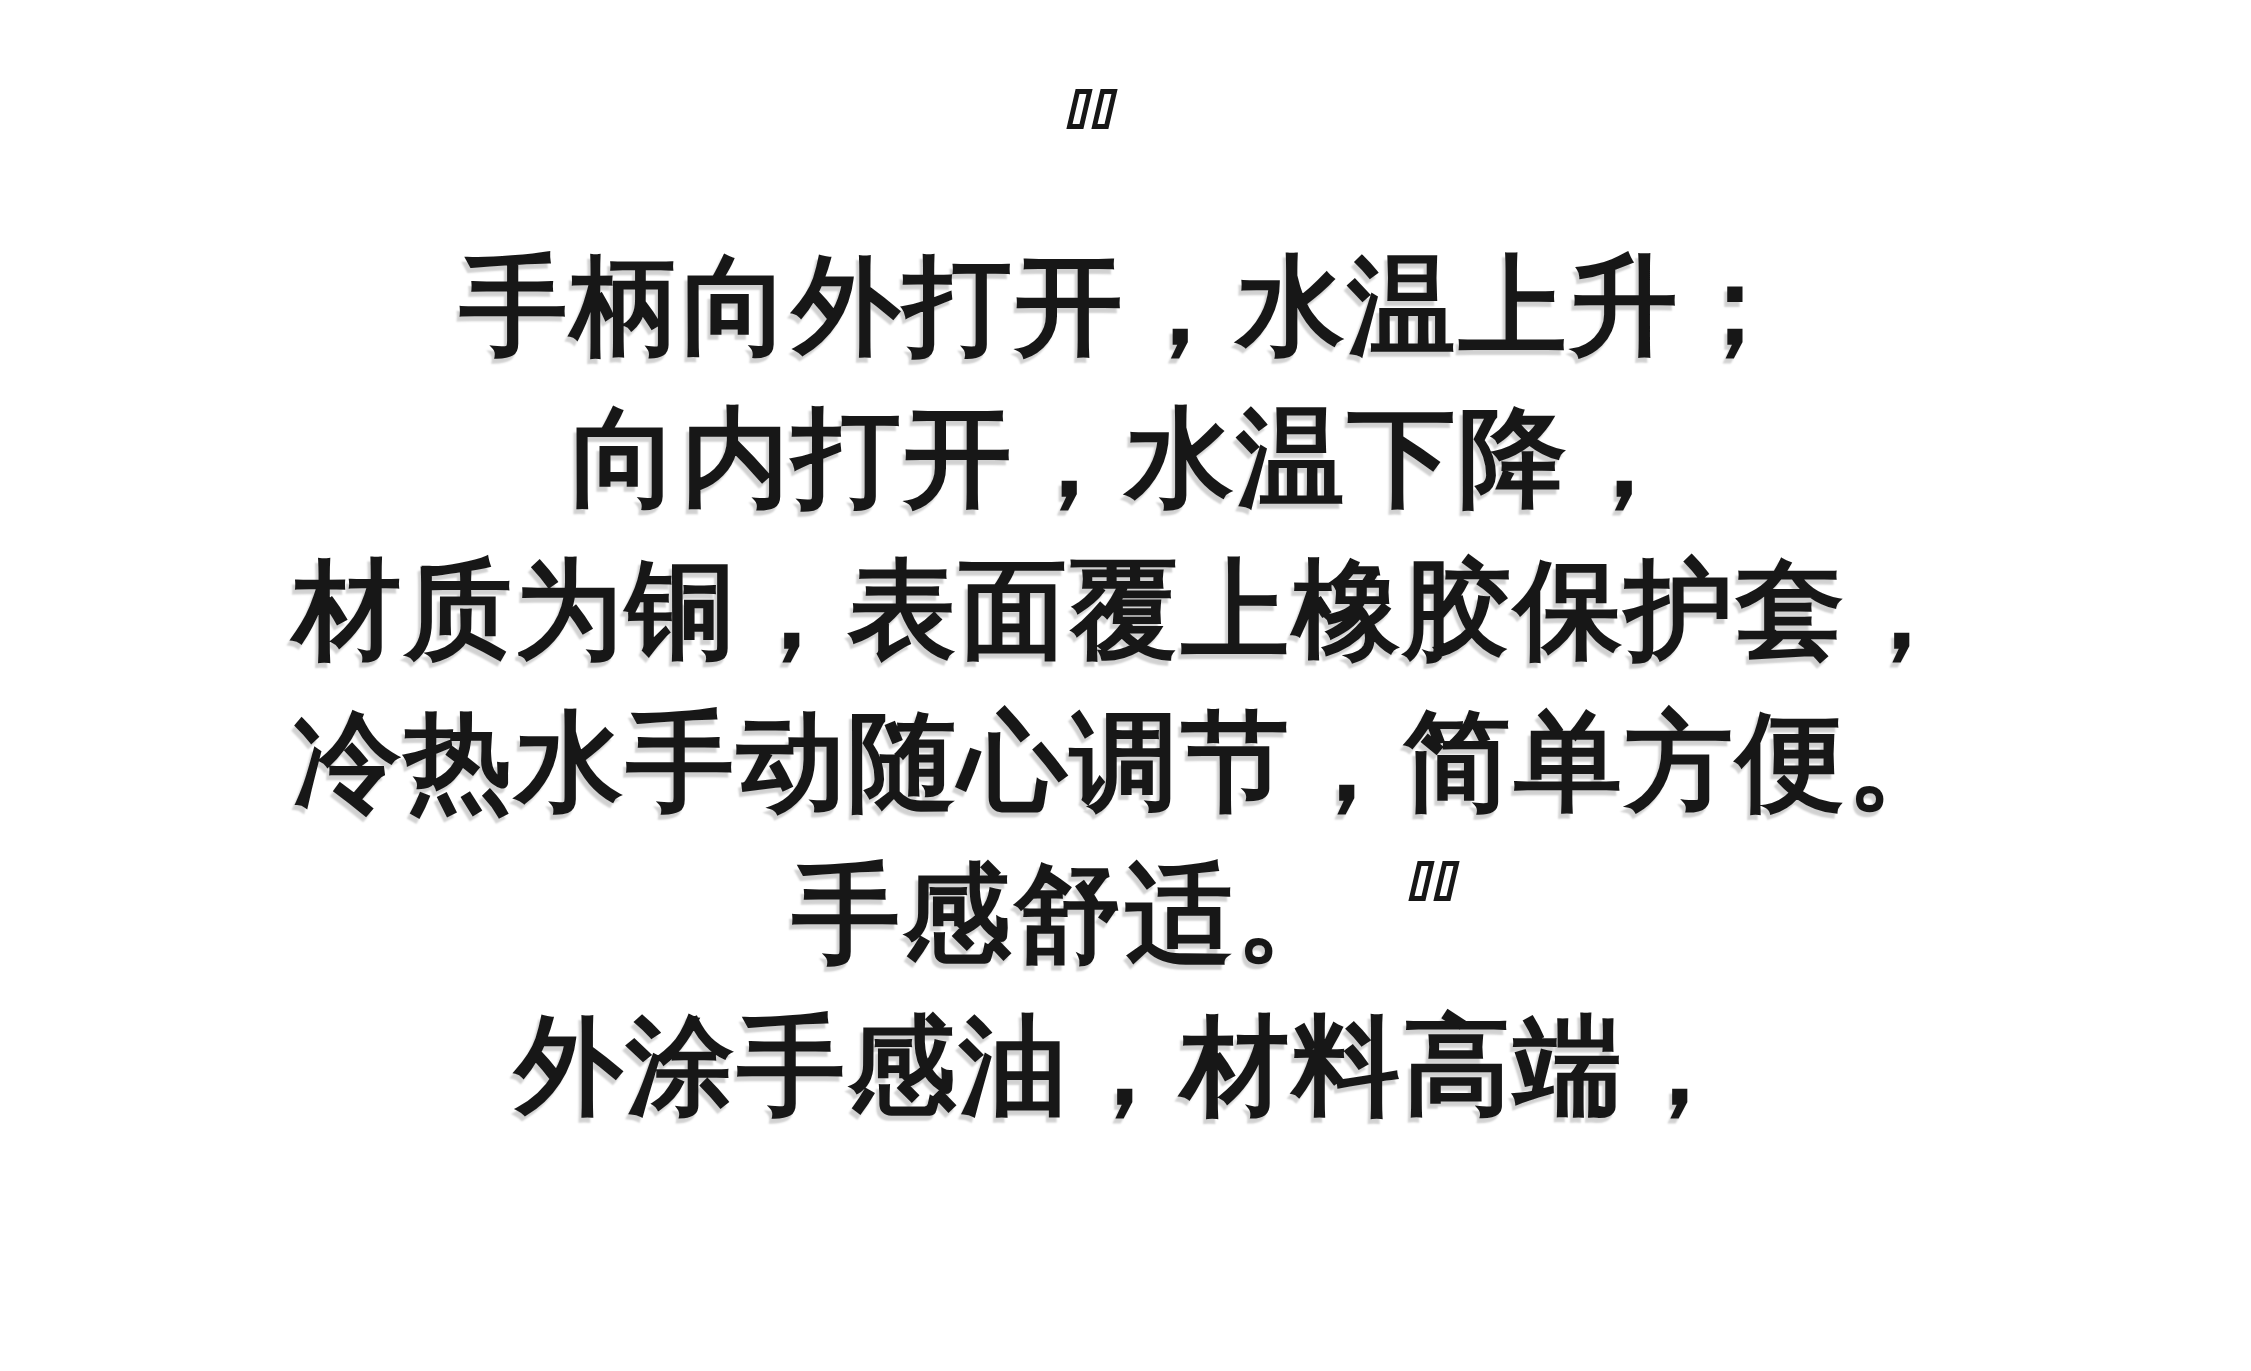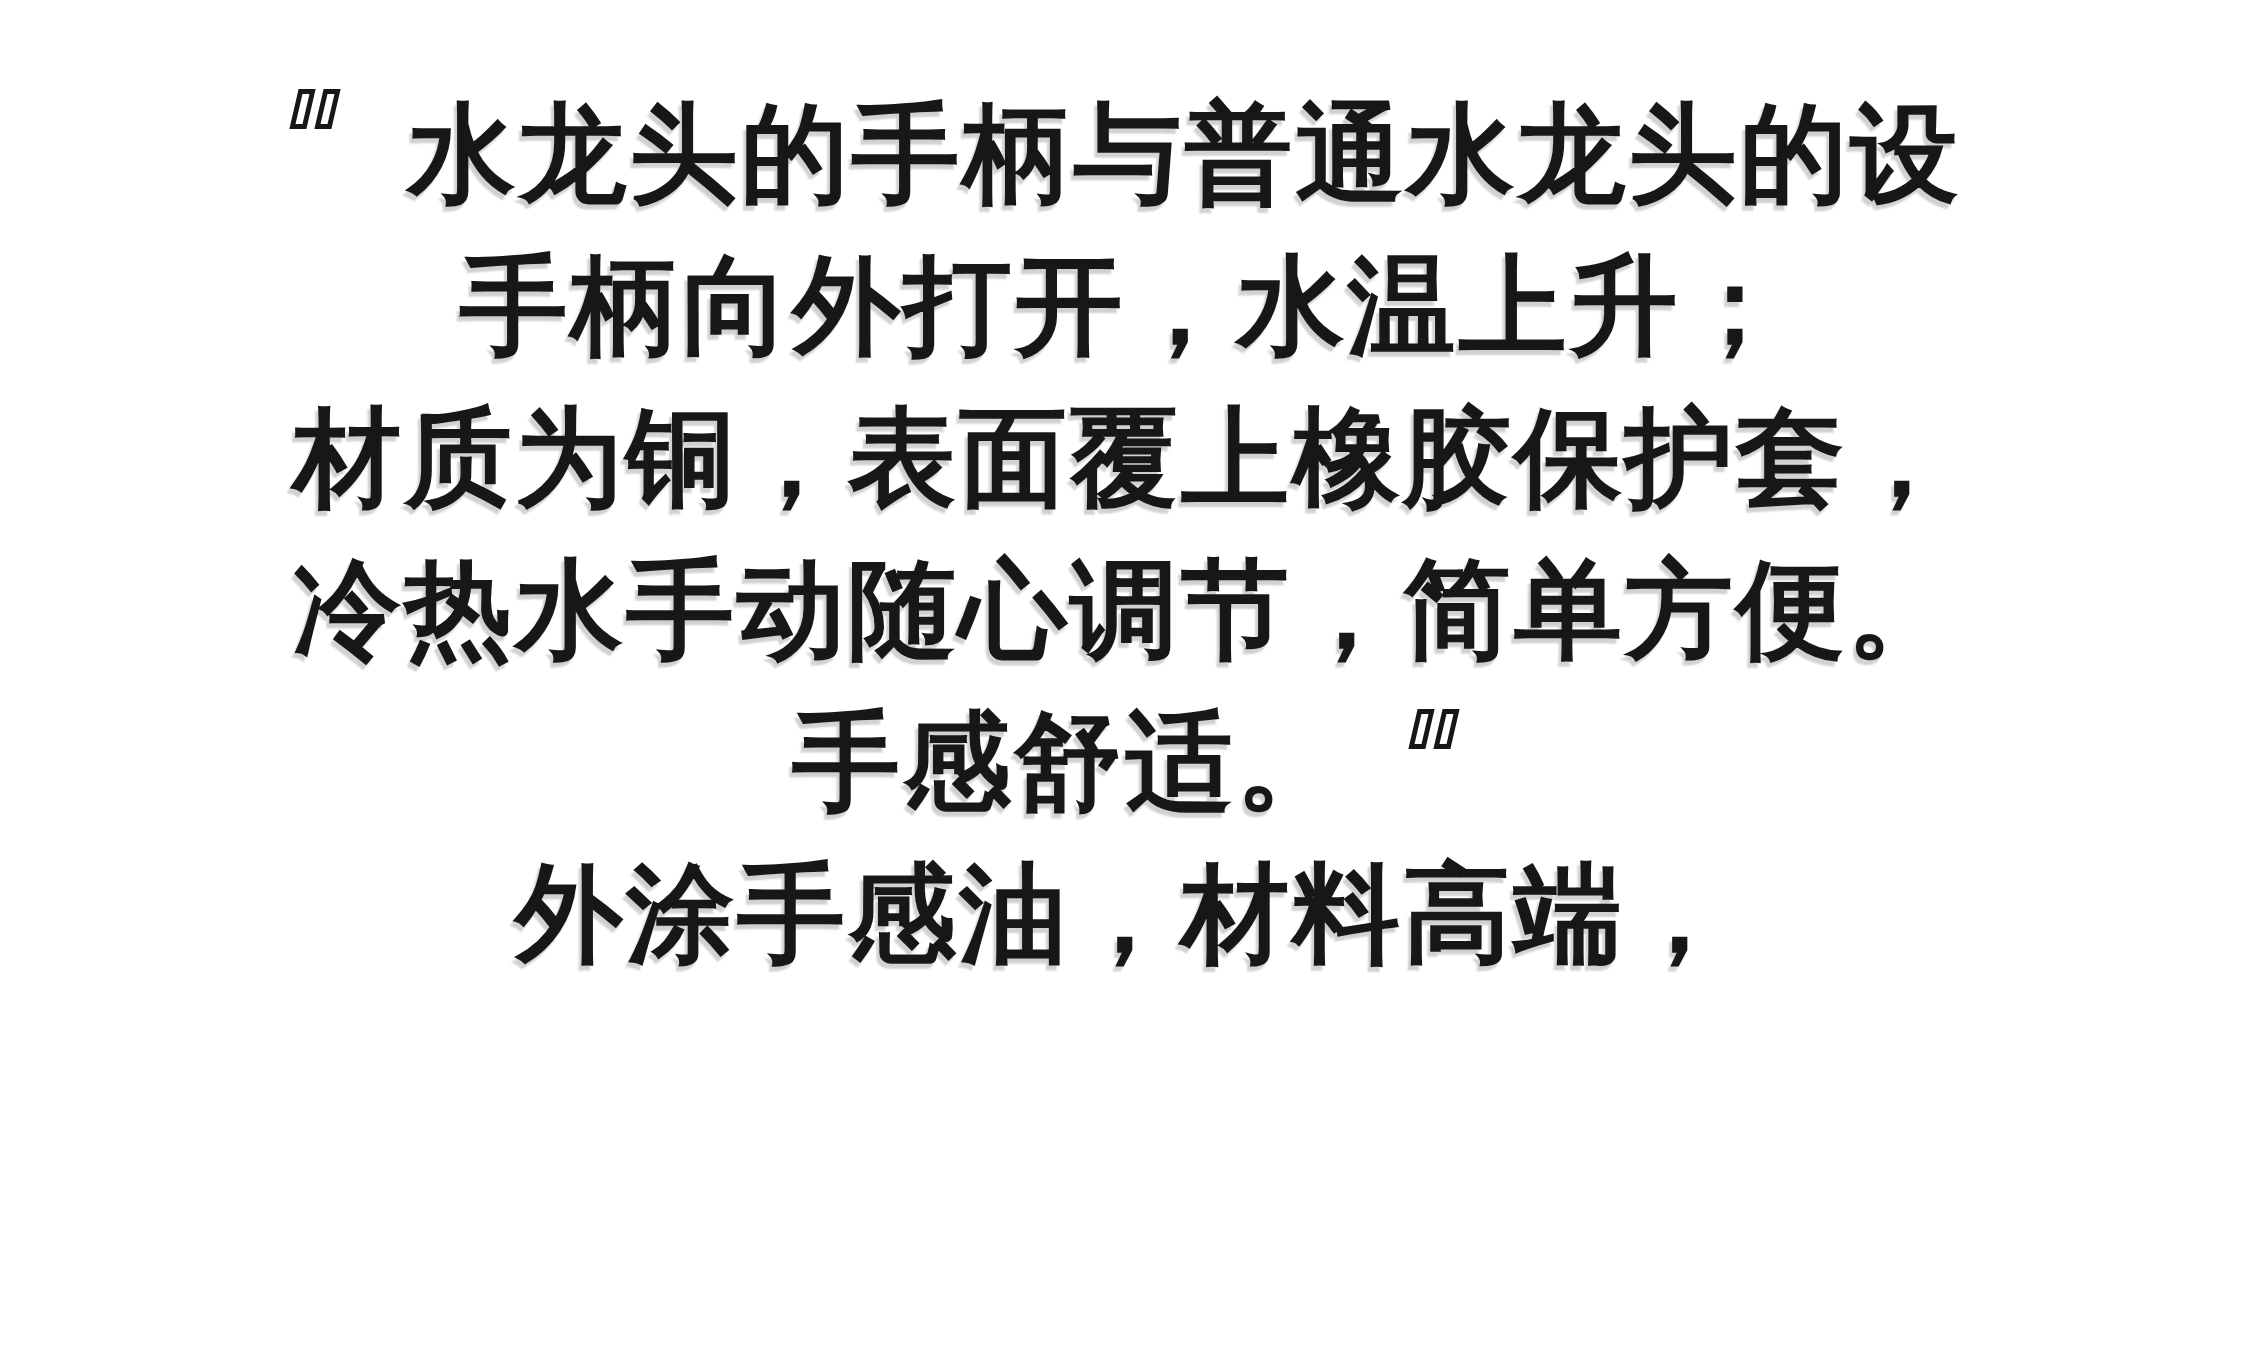--- a/index.html
+++ b/index.html
@@ -51,24 +51,27 @@
   .qmark.close {
     top: -50px;
     margin-left: 62px;
   }
 </style>
 </head>
 <body>
 
 <div class="quote-block">
   <div class="quote-line">
-    <span class="qmark open"><i></i><i></i></span><span>水龙头的手柄与普通水龙头的设</span>
+    <span class="qmark open"><i></i><i></i></span>
   </div>
   <div class="quote-line">
     <span>手柄向外打开，水温上升；</span>
+  </div>
+  <div class="quote-line">
+    <span>向内打开，水温下降，</span>
   </div>
   <div class="quote-line">
     <span>材质为铜，表面覆上橡胶保护套，</span>
   </div>
   <div class="quote-line">
     <span>冷热水手动随心调节，简单方便。</span>
   </div>
   <div class="quote-line">
     <span>手感舒适。</span><span class="qmark close"><i></i><i></i></span>
   </div>

